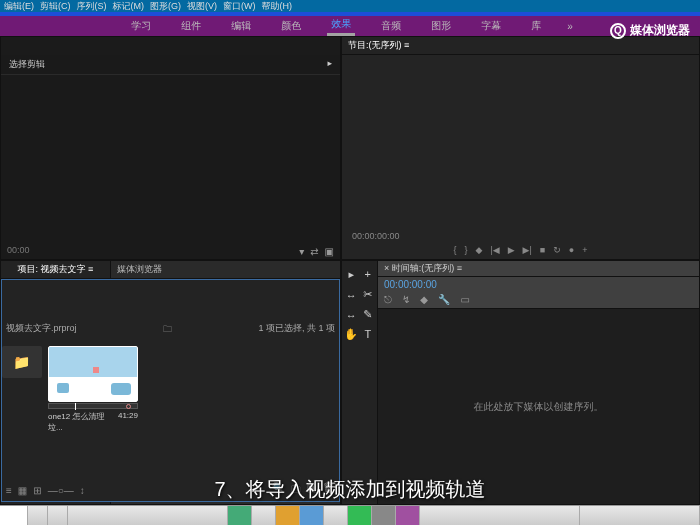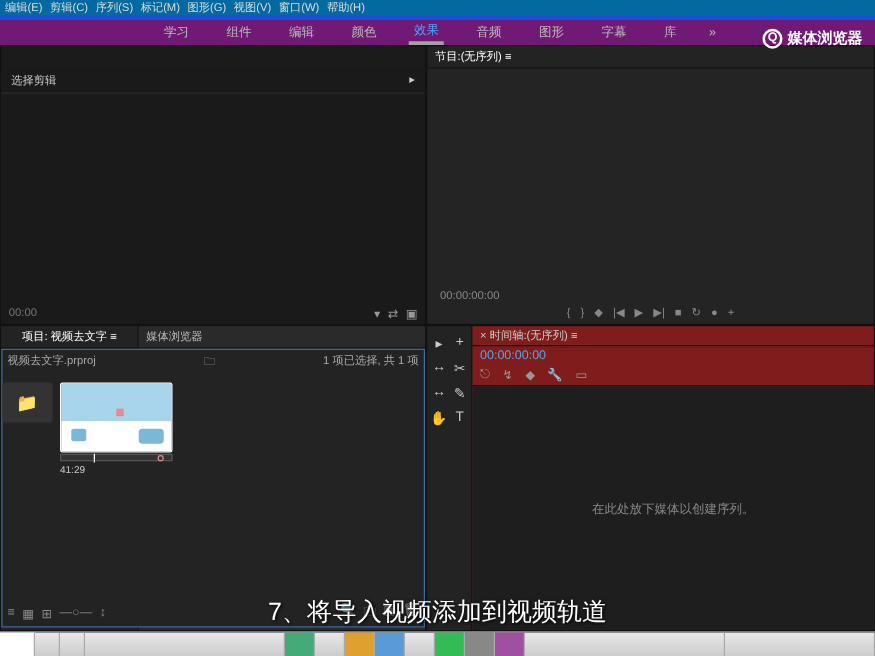--- a/index.html
+++ b/index.html
@@ -17,40 +17,40 @@
   .panel-tabs .ptab { cursor: default; }
   .dark-body { background: #1a1a1a; position: absolute; top: 18px; left: 0; right: 0; bottom: 0; }
   .effects-row { font-size: 9px; color: #ccc; padding: 3px 8px; display:flex; justify-content:space-between; border-bottom: 1px solid #2a2a2a; }
   .effects-row .arrow { font-size: 9px; }
   .source-dark { background: #1b1b1b; }
   .tc-row { position:absolute; bottom: 4px; left:6px; font-size:9px; color:#777; }
   .watermark { position:absolute; top: 22px; right:10px; display:flex; align-items:center; gap:4px; color:#fff; font-size:12px; font-weight:bold; z-index:50; }
   .watermark-icon { width:16px; height:16px; border:2px solid #fff; border-radius:50%; display:flex; align-items:center; justify-content:center; font-size:10px; }
   .program-tc { position:absolute; bottom:18px; left:10px; font-size:9px; color:#888; }
   .transport { position:absolute; bottom:2px; left:0; right:0; height:14px; display:flex; justify-content:center; align-items:center; gap:8px; color:#888; font-size:9px; }
-  .proj-header { display:flex; justify-content:space-between; font-size:9px; color:#aaa; padding:2px 4px; }
+  .proj-header { display:flex; justify-content:space-between; font-size:9px; color:#aaa; padding:2px 4px;margin-top:40px; }
   .proj-thumbs { display:flex; gap:6px; margin-top:6px; }
   .bin-icon { width:40px; height:32px; background:#333; border-radius:2px; display:flex; align-items:center; justify-content:center; color:#999; font-size:14px; }
   .clip-thumb { width:90px; position:relative; }
   .clip-img { width:90px; height:56px; background:linear-gradient(180deg,#a8d4ec 0%,#a8d4ec 55%,#fff 55%,#fff 100%); border:1px solid #fff; border-radius:2px; position:relative; }
   .clip-img::before{content:"";position:absolute;top:20px;left:44px;width:6px;height:6px;background:#e88; }
   .clip-img::after{content:"";position:absolute;bottom:8px;left:8px;width:12px;height:10px;background:#7bb8d8;border-radius:2px; }
   .clip-img .cloud2{position:absolute;bottom:6px;right:6px;width:20px;height:12px;background:#7bb8d8;border-radius:3px;}
   .clip-scrub{height:6px;background:#333;border:1px solid #555;margin-top:1px;position:relative;}
   .clip-scrub::after{content:"";position:absolute;left:26px;top:-1px;width:1px;height:7px;background:#fff;}
   .clip-scrub .dot{position:absolute;right:6px;top:0px;width:5px;height:5px;border:1px solid #d88;border-radius:50%;}
   .clip-label { font-size:8px; color:#ccc; margin-top:2px; display:flex; justify-content:space-between;}
   .blank-panel{background:#2a2a2a;position:absolute;inset:0;top:18px;}
   .blank-panel .dot{position:absolute;left:50%;top:50%;width:5px;height:5px;background:#fff;border-radius:50%;transform:translate(-50%,-50%);}
   .proj-footer{position:absolute;bottom:2px;left:4px;right:4px;display:flex;justify-content:space-between;align-items:center;font-size:10px;color:#888;}
   .proj-footer .group{display:flex;gap:6px;}
   .timeline-panel{display:grid;grid-template-columns:36px 1fr;}
   .tools-col{background:#232323;border-right:1px solid #111;display:grid;grid-template-columns:1fr 1fr;grid-auto-rows:18px;gap:2px;padding:4px 2px;font-size:11px;color:#ccc;align-content:start;}
   .tools-col span{display:flex;align-items:center;justify-content:center;}
-  .tl-right{position:relative;background:#7f1d1d;}
+  .tl-right{position:relative;background:#404040;}
   .tl-header{height:16px;display:flex;align-items:center;gap:8px;font-size:9px;color:#ccc;padding:0 6px;border-bottom:1px solid #111;}
   .tl-tc{font-size:10px;color:#5aa3e0;padding:2px 6px;}
   .tl-toolbar{display:flex;gap:10px;padding:2px 6px;font-size:10px;color:#999;border-bottom:1px solid #111;}
   .tl-body{position:absolute;top:48px;left:0;right:0;bottom:0;background:#1e1e1e;display:flex;align-items:center;justify-content:center;color:#888;font-size:10px;}
   .caption{position:absolute;bottom:22px;left:0;right:0;text-align:center;color:#fff;font-size:20px;font-weight:500;text-shadow:1px 1px 3px #000;z-index:60;margin-top:20px;}
   .taskbar{position:absolute;bottom:0;left:0;right:0;height:20px;background:linear-gradient(180deg,#e8e8e8,#ccc);display:flex;align-items:center;border-top:1px solid #999;}
   .taskbar .seg{height:100%;border-right:1px solid #aaa;}
   .panel.project-split{display:grid;grid-template-columns:110px 1fr;}
   .split-left{border-right:1px solid #111;position:relative;background:#232323;}
   .split-right{position:relative;background:#2a2a2a;}
@@ -150,20 +150,21 @@
       <div class="proj-thumbs">
         <div class="bin-icon">📁</div>
         <div class="clip-thumb">
           <div class="clip-img">
               <div class="cloud2"></div>
             </div>
           <div class="clip-scrub">
               <div class="dot"></div>
             </div>
           <div class="clip-label">
+            <span>one12 怎么清理垃...</span>
             <span>41:29</span>
           </div>
         </div>
       </div>
       <div class="proj-footer">
         <div class="group">
           <span>≡</span>
           <span>▦</span>
           <span>⊞</span>
           <span>—○—</span>

